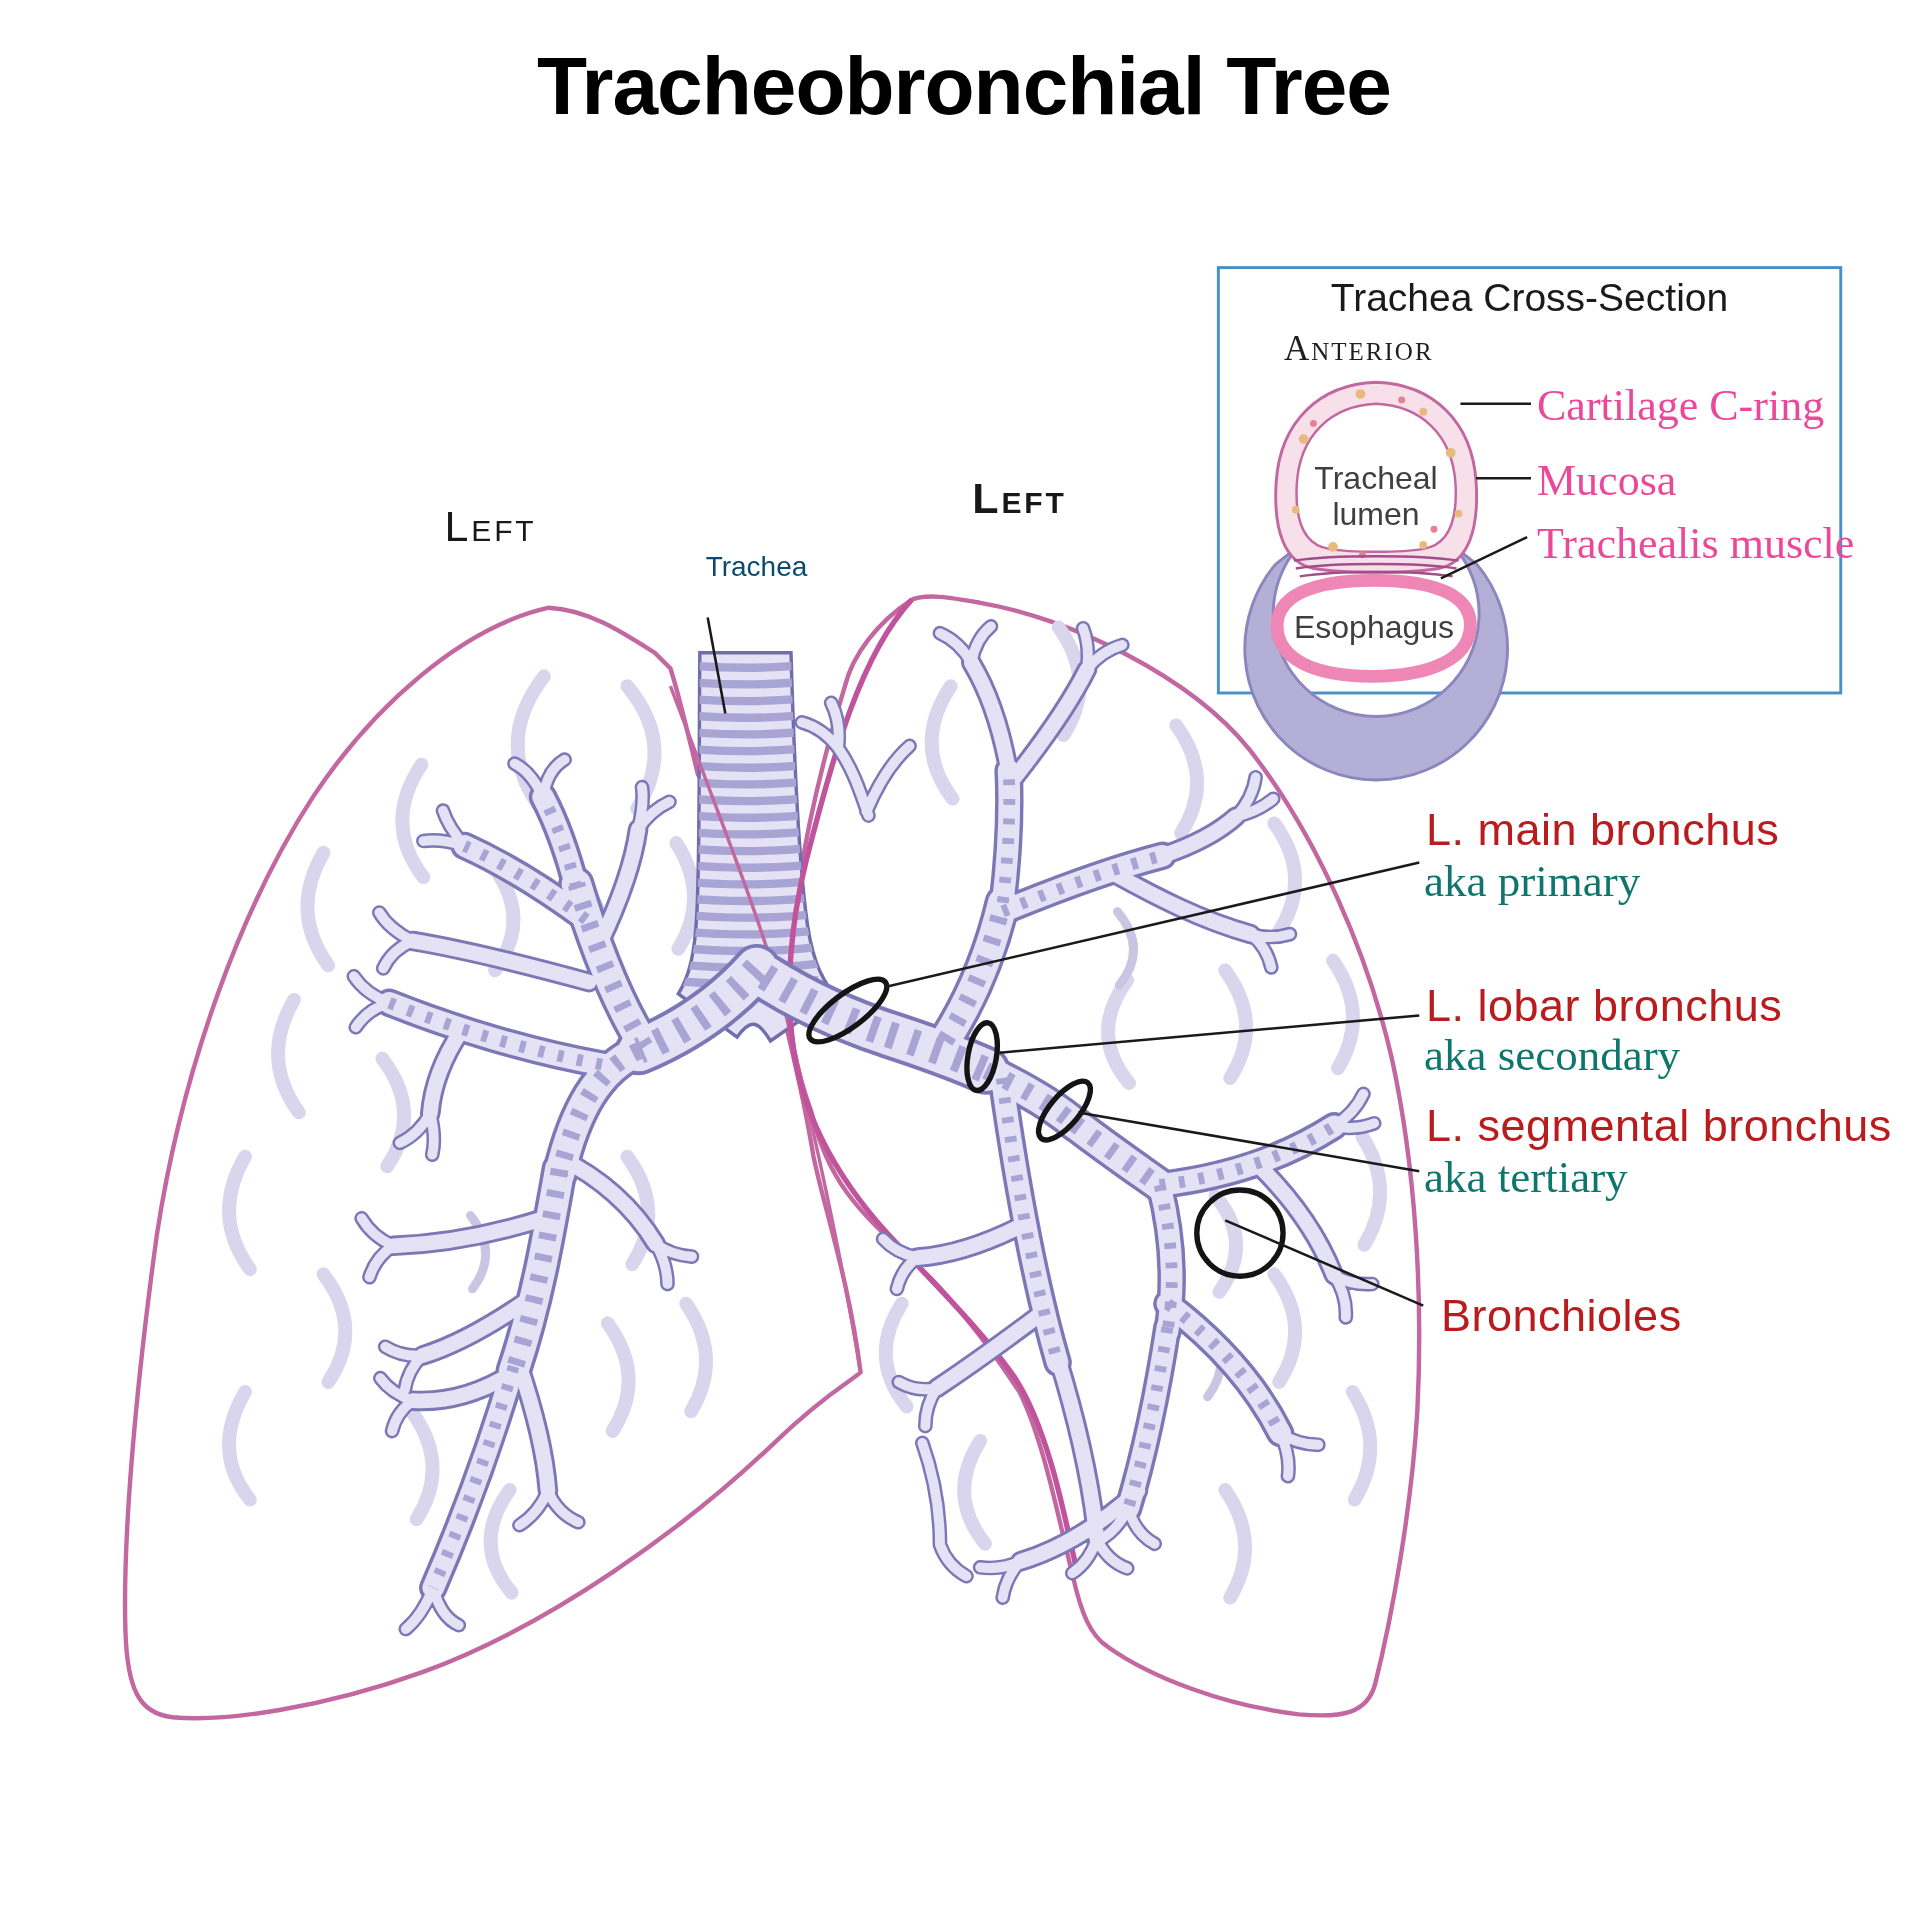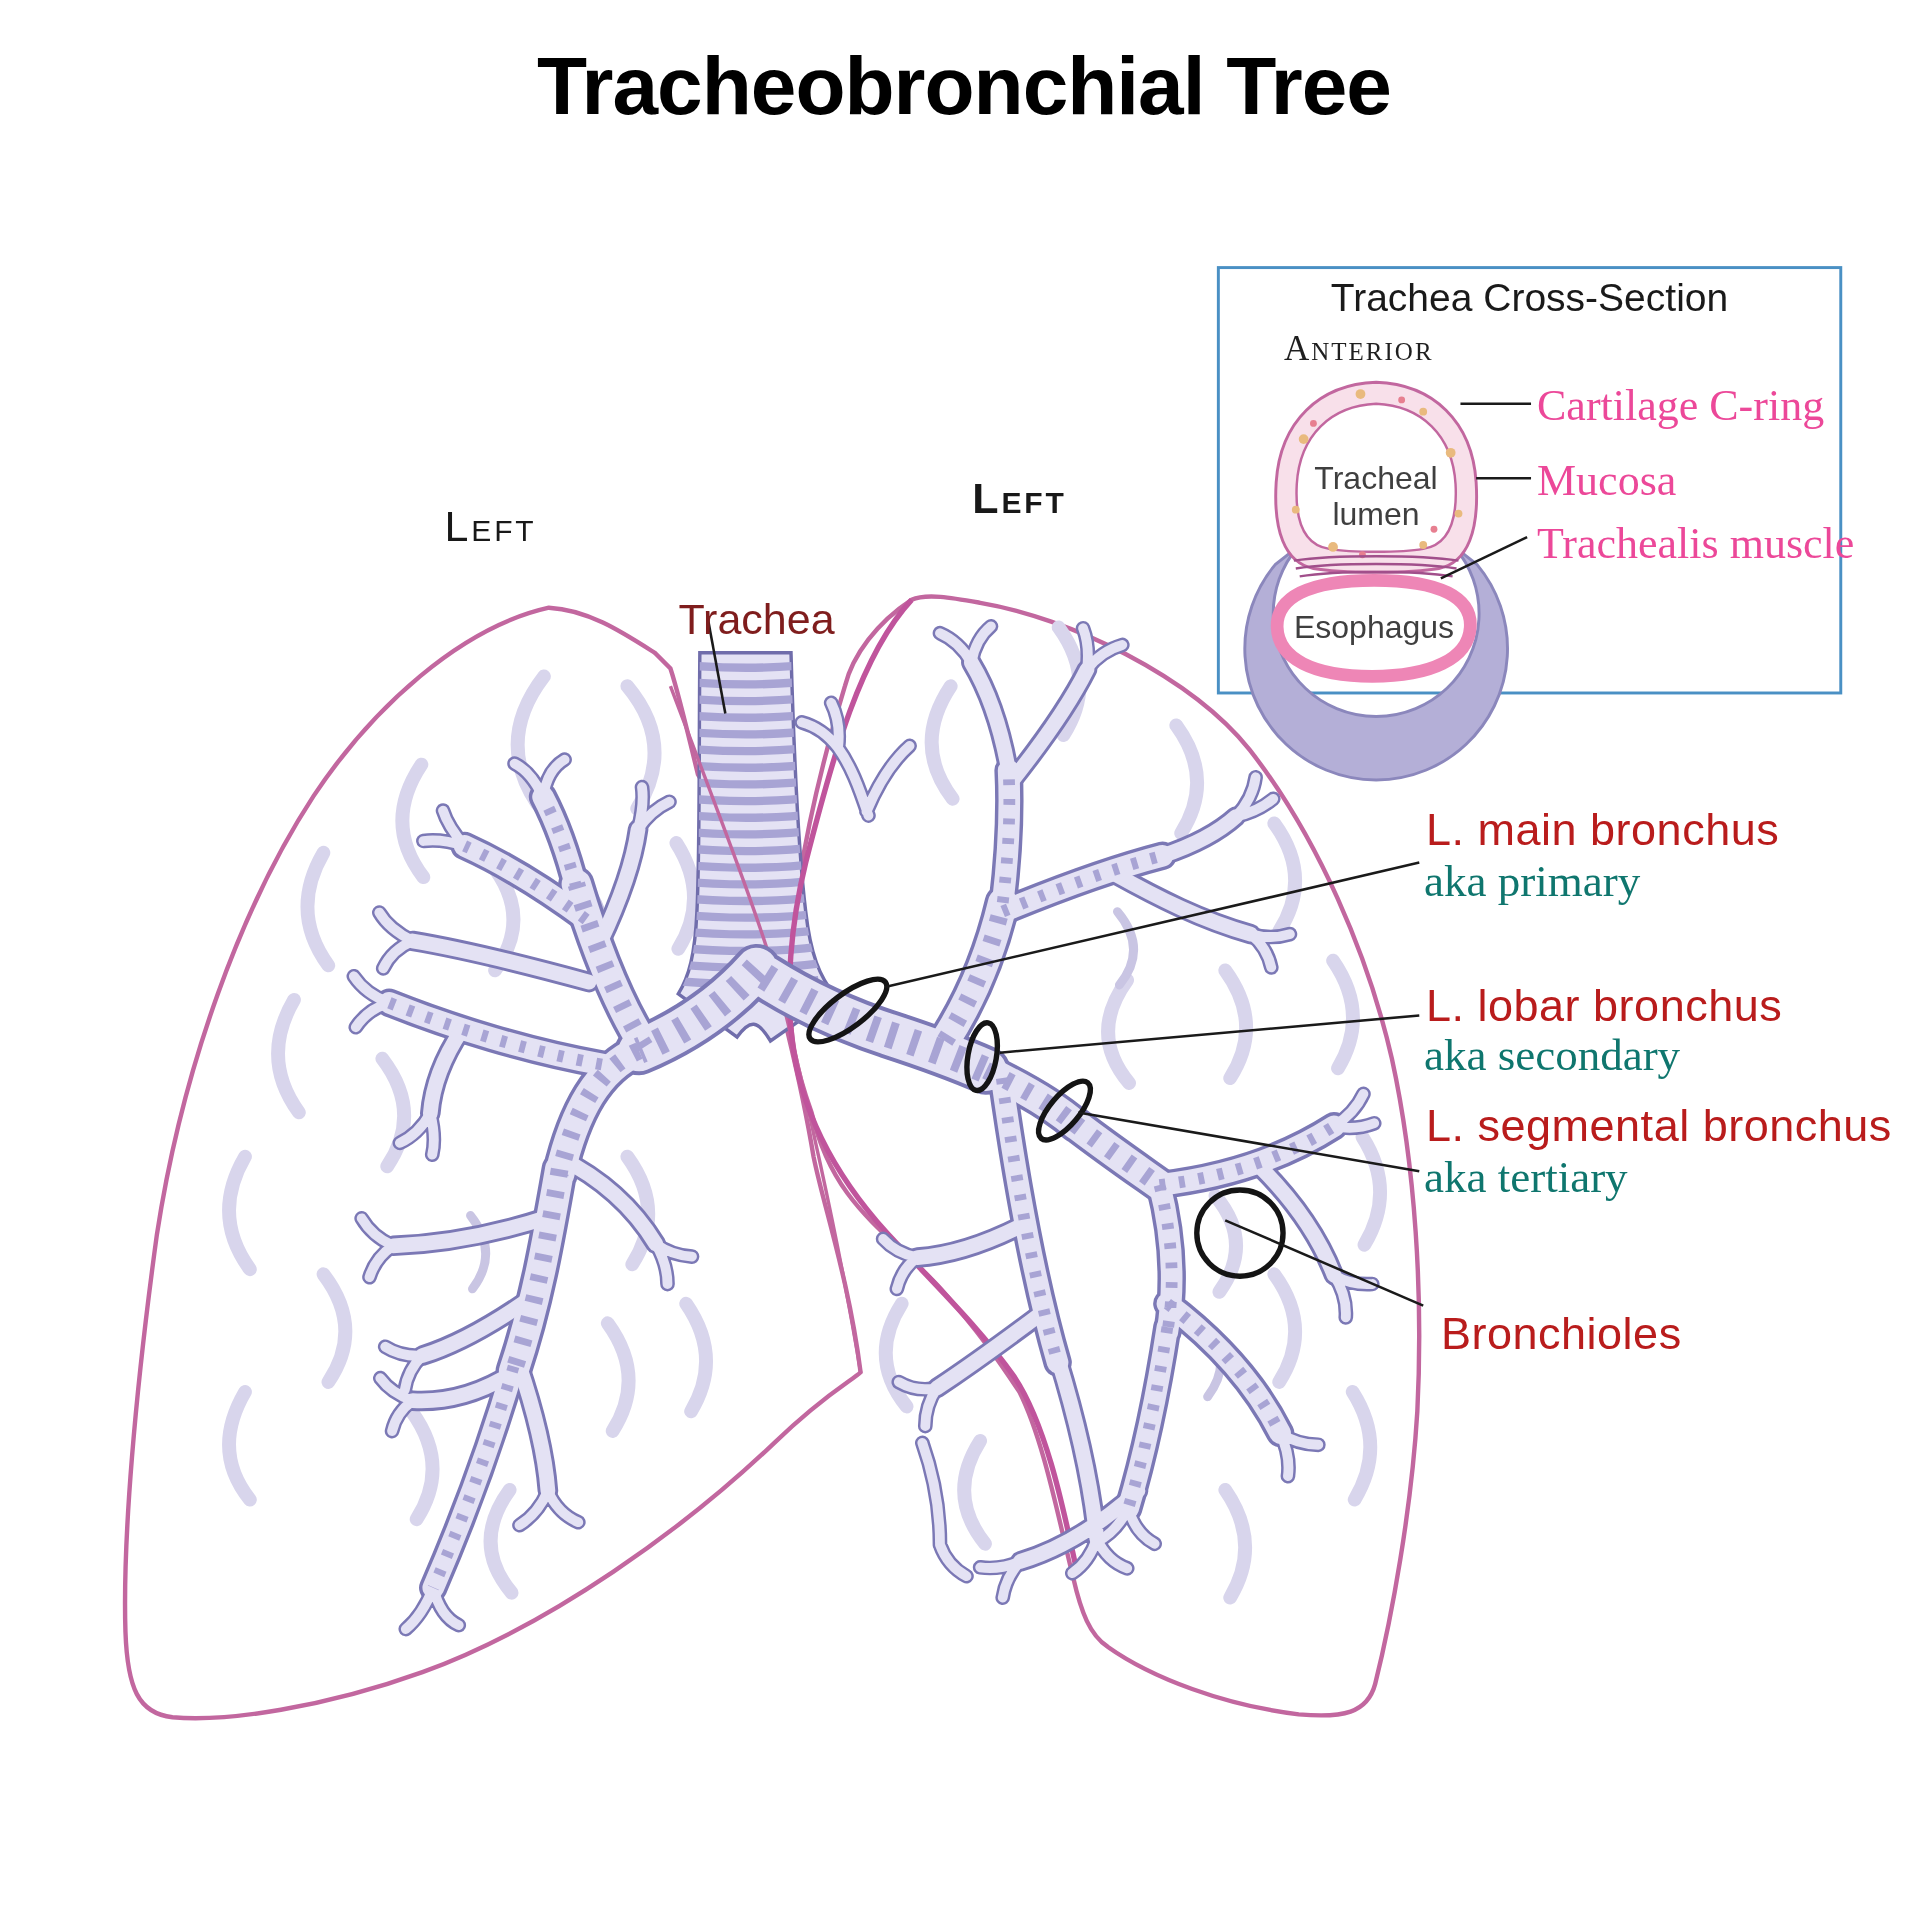--- a/index.html
+++ b/index.html
@@ -4,21 +4,21 @@
 <style>
   html,body{margin:0;padding:0;background:#fff;}
   body{width:1928px;height:1928px;position:relative;overflow:hidden;
        font-family:"Liberation Sans",sans-serif;}
   #art{position:absolute;left:0;top:0;width:1928px;height:1928px;}
   .txt{position:absolute;white-space:nowrap;color:var(--annotation,#1a1a1a);}
   .title{left:0;right:0;top:39px;text-align:center;font-size:82px;font-weight:700;
          color:#000000;letter-spacing:-1px;}
   .sideLabel{font-size:43px;font-weight:500;letter-spacing:2.9px;color:#181818;
              font-variant:small-caps;text-align:center;width:255px;}
-  .tracheaLabel{font-size:43px;font-weight:400;color:#7f1d1d;text-align:center;width:255px;margin-top:44px;}
+  .tracheaLabel{font-size:28px;font-weight:400;color:#0c4a6e;text-align:center;width:255px;}
   .annMain{font-size:45px;font-weight:400;color:#b91c1c;letter-spacing:0.5px;}
   .annAlias{font-size:45px;font-weight:400;color:#0f766e;
             font-family:"Liberation Serif",serif;}
   .insetTitle{font-size:39px;font-weight:500;color:#1a1a1a;text-align:center;width:549px;}
   .anterior{font-size:35px;font-weight:400;color:#1f1f1f;font-variant:small-caps;
             letter-spacing:2px;font-family:"Liberation Serif",serif;}
   .callout{font-size:44px;font-weight:400;color:#ec4899;font-family:"Liberation Serif",serif;}
   .insetSmall{font-size:32px;font-weight:400;color:#3f3f3f;text-align:center;width:216px;
               white-space:normal;line-height:1.12;}
   svg .lung{fill:#ffffff;stroke:var(--lung-outline,#c2679f);stroke-width:4.5;}
@@ -232,21 +232,21 @@
 
 <div class="txt annMain" style="left:1426px;top:804px;">L. main bronchus</div>
 <div class="txt annAlias" style="left:1424px;top:855px;">aka primary</div>
 
 <div class="txt annMain" style="left:1426px;top:980px;">L. lobar bronchus</div>
 <div class="txt annAlias" style="left:1424px;top:1029px;">aka secondary</div>
 
 <div class="txt annMain" style="left:1426px;top:1100px;">L. segmental bronchus</div>
 <div class="txt annAlias" style="left:1424px;top:1151px;">aka tertiary</div>
 
-<div class="txt annMain" style="left:1441px;top:1290px;margin-top:18px;">Bronchioles</div>
+<div class="txt annMain" style="left:1441px;top:1290px;">Bronchioles</div>
 
 <div class="txt insetTitle" style="left:1255px;top:276px;">Trachea Cross-Section</div>
 <div class="txt anterior" style="left:1284px;top:329px;">Anterior</div>
 <div class="txt insetSmall" style="left:1268px;top:461px;">Tracheal lumen</div>
 <div class="txt insetSmall" style="left:1266px;top:610px;">Esophagus</div>
 
 <div class="txt callout" style="left:1537px;top:380px;">Cartilage C-ring</div>
 <div class="txt callout" style="left:1537px;top:455px;">Mucosa</div>
 <div class="txt callout" style="left:1537px;top:518px;">Trachealis muscle</div>
 

